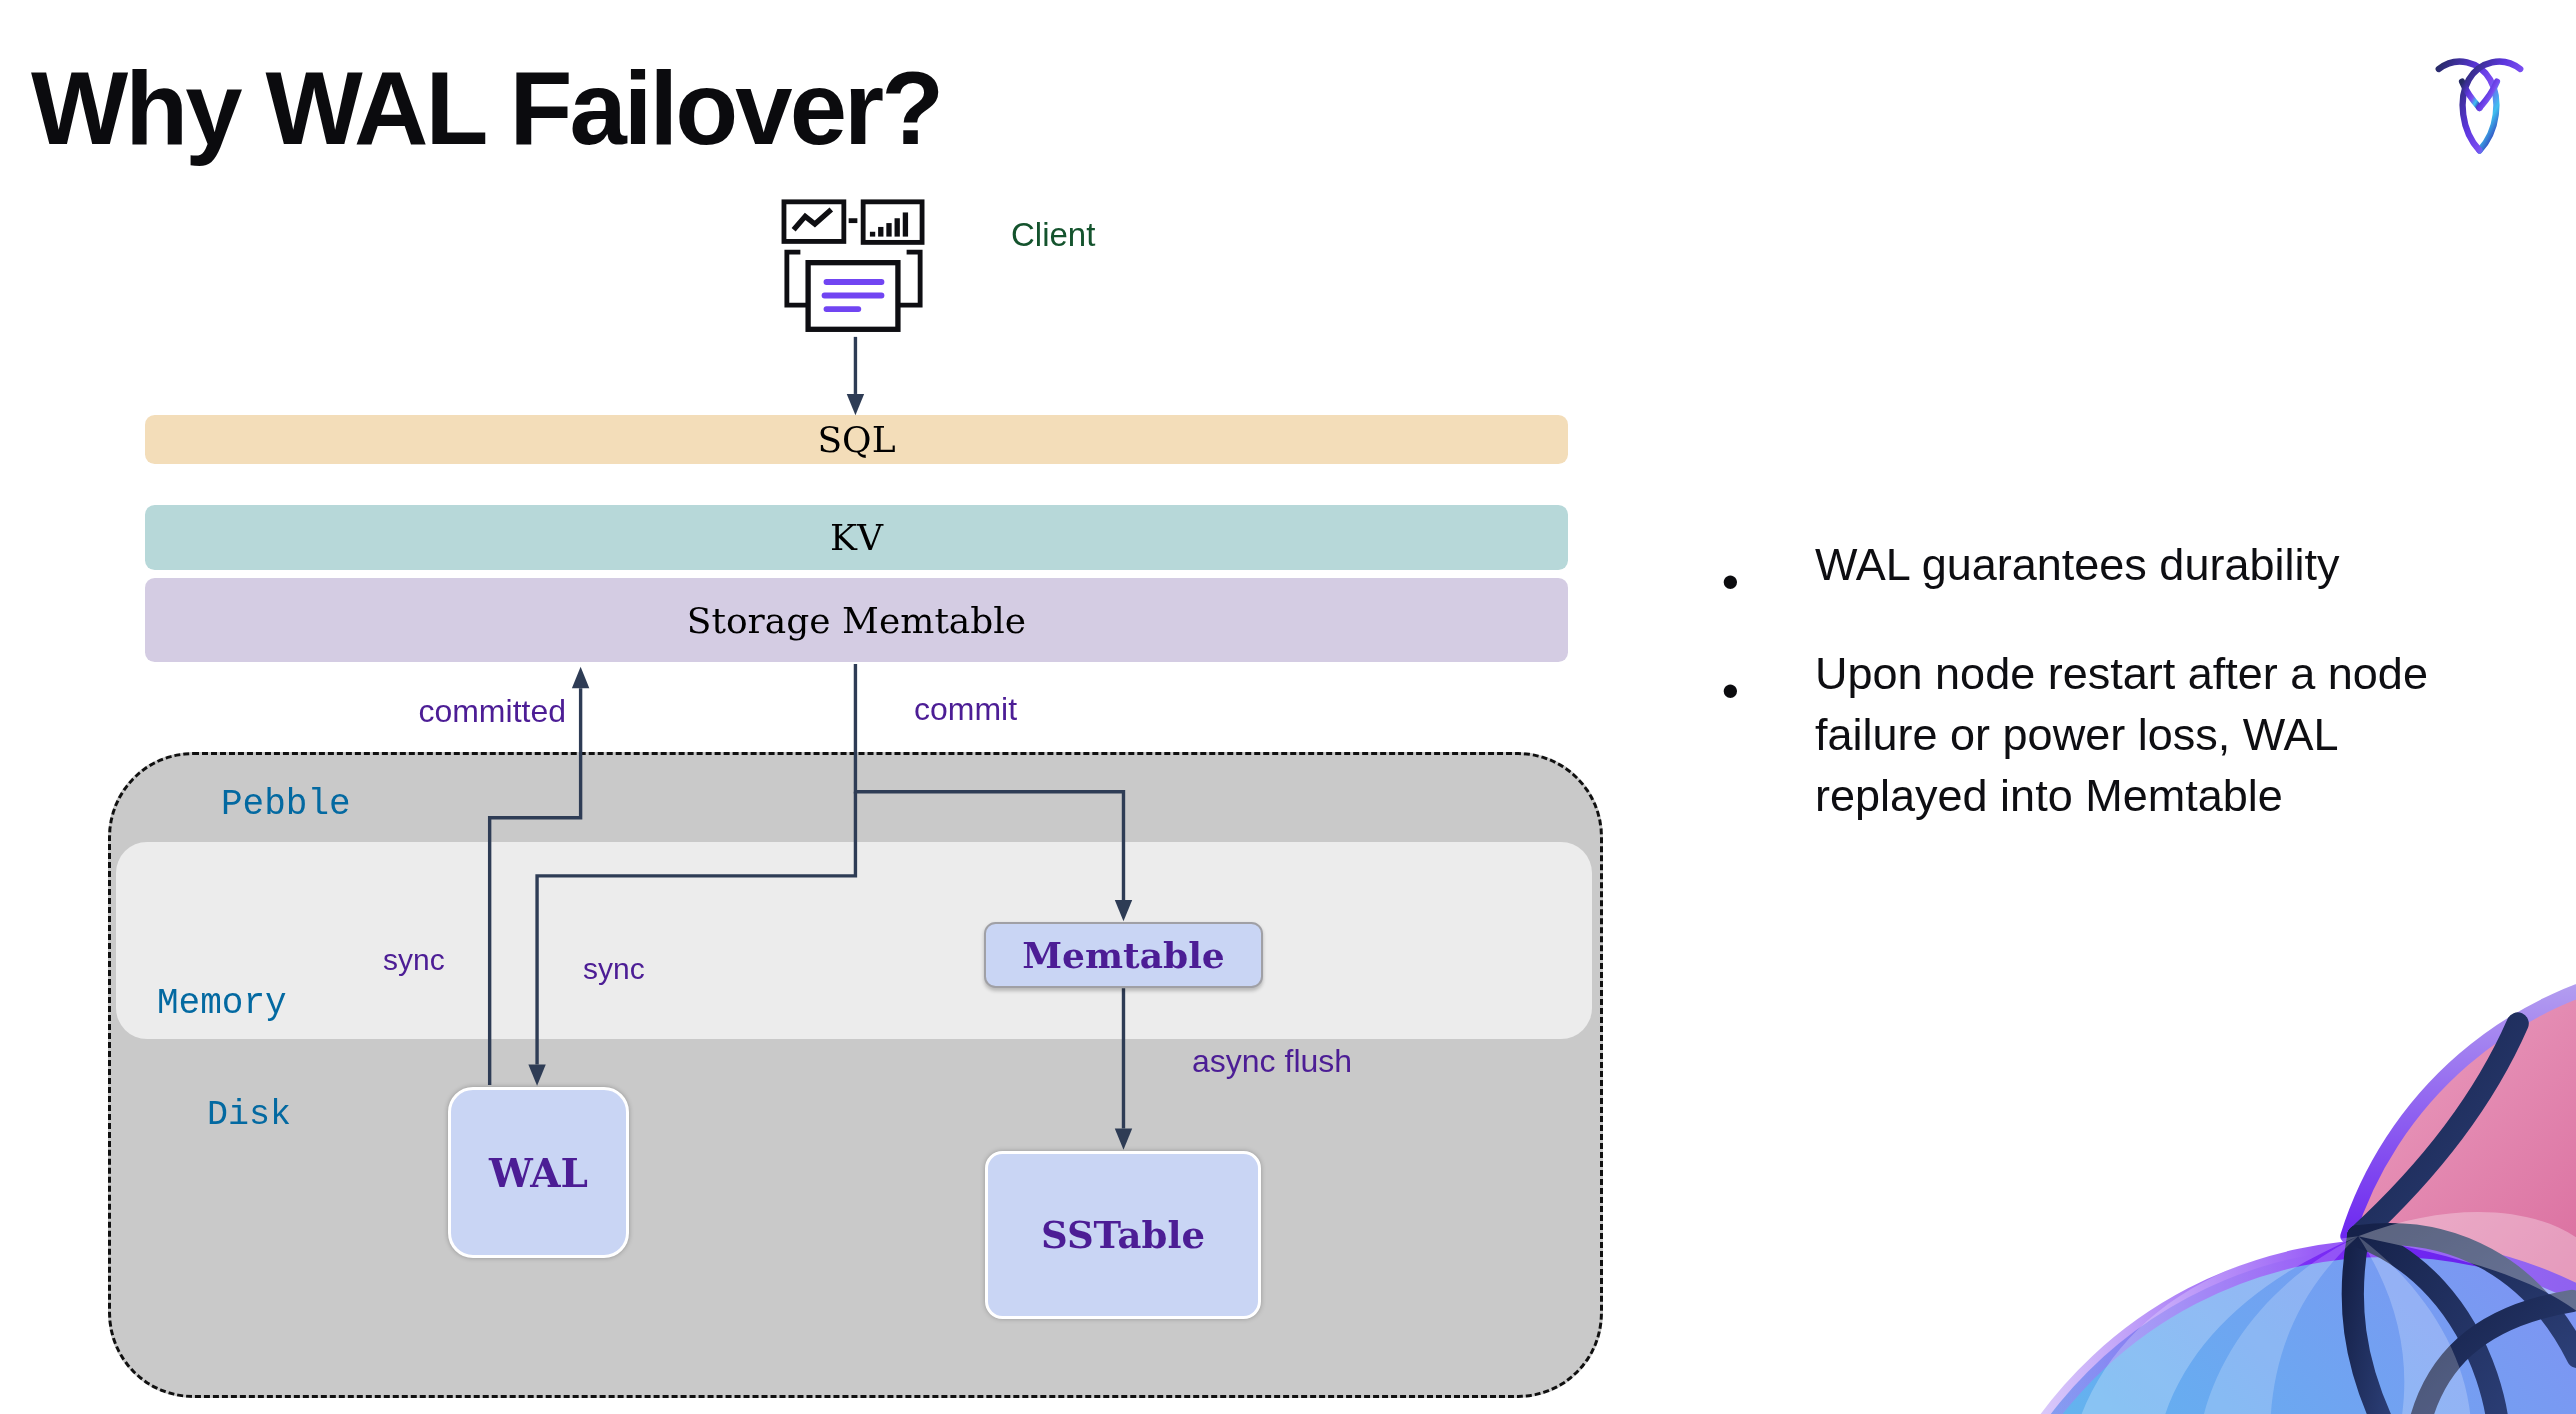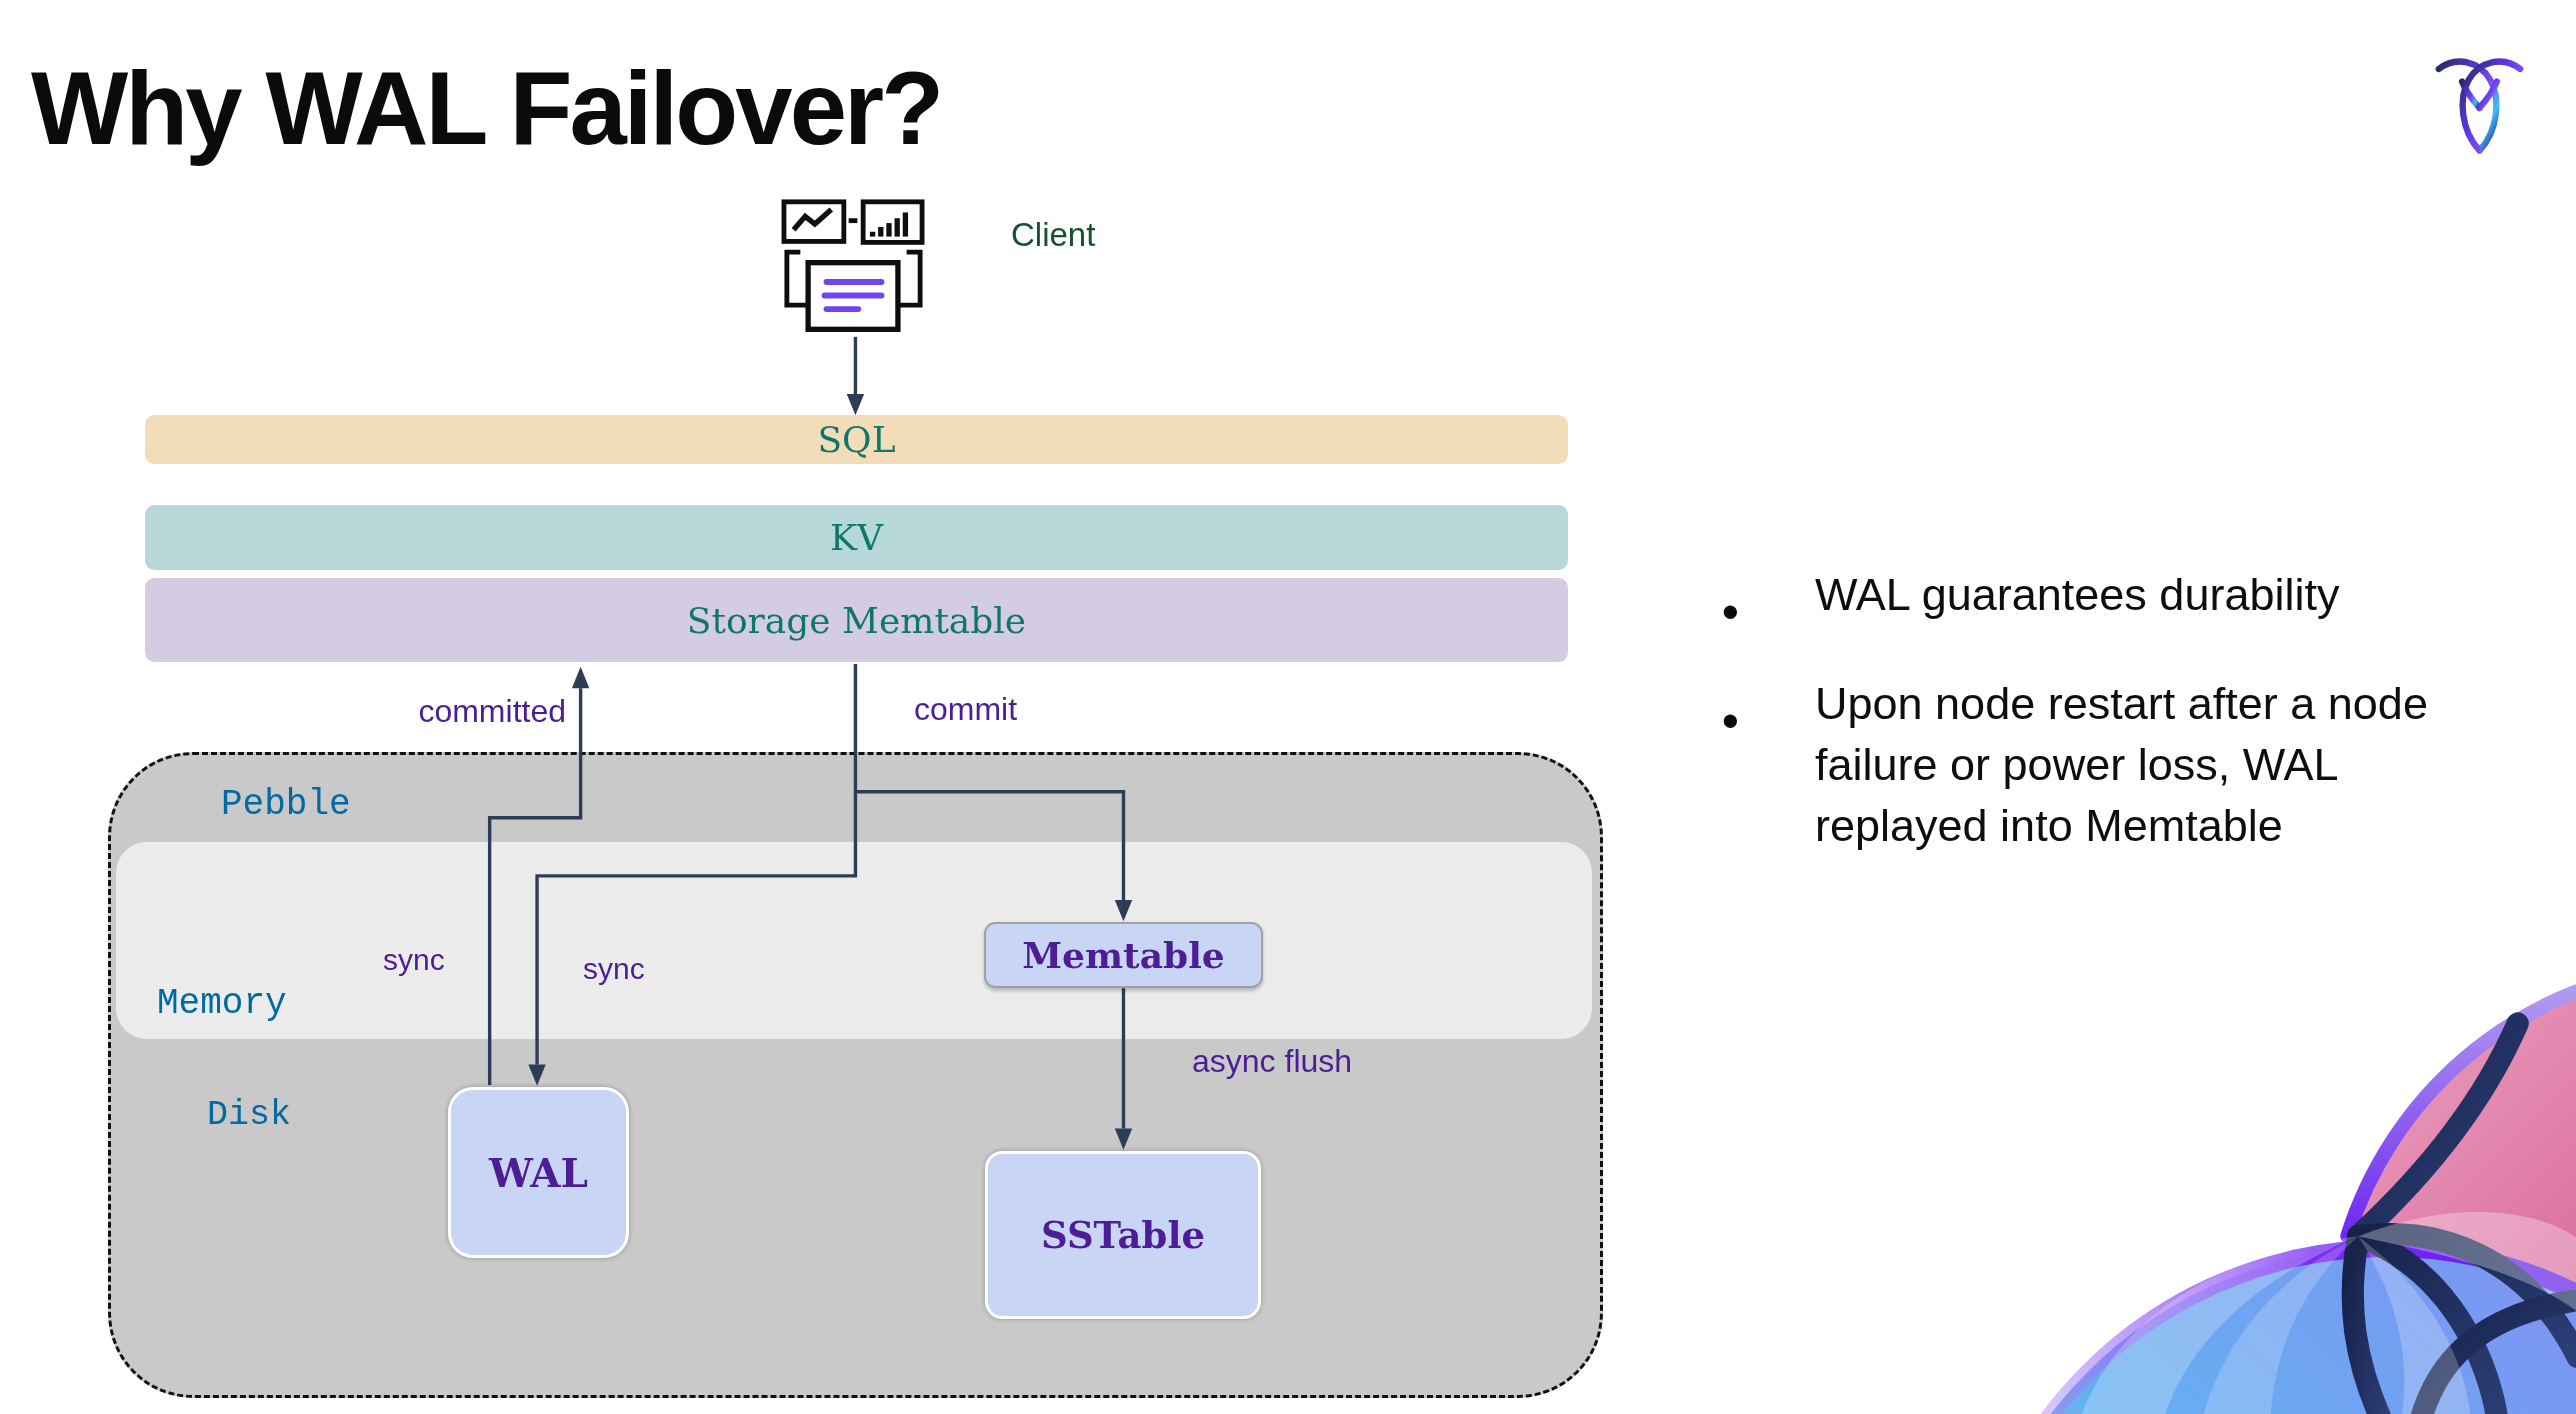--- a/index.html
+++ b/index.html
@@ -13,21 +13,21 @@
   
   .logo{position:absolute;left:2431px;top:46px;width:97px;height:110px;}
 
   
   .client-icon{position:absolute;left:780px;top:197px;width:147px;height:141px;}
   .client-label{position:absolute;left:1011px;top:216px;font-size:33px;color:#14532d;}
 
   
   .bar{position:absolute;left:145px;width:1423px;border-radius:9.7px;
        display:flex;align-items:center;justify-content:center;
-       font-family:"DejaVu Serif",serif;font-size:36px;color:#0f766e;z-index:2;}
+       font-family:"DejaVu Serif",serif;font-size:36px;color:#000000;z-index:2;}
   .bar-sql{top:415px;height:49px;background:#f3ddb9;}
   .bar-kv{top:505px;height:65px;background:#b7d8d9;}
   .bar-storage{top:578px;height:84px;background:#d4cce3;}
 
   
   .pebble{position:absolute;left:108px;top:752px;width:1495px;height:646px;
           background:#c9c9c9;border:3.4px dashed #101010;border-radius:85px;
           box-sizing:border-box;z-index:1;}
   .memory-band{position:absolute;left:116px;top:842px;width:1476px;height:197px;
                background:#ececec;border-radius:31px;z-index:1;}
@@ -52,21 +52,21 @@
 
   
   .edge-label{position:absolute;color:#4c1d95;z-index:4;white-space:nowrap;}
   .lbl-committed{left:397px;top:693px;width:169px;text-align:right;font-size:32px;}
   .lbl-commit{left:914px;top:691px;font-size:32px;}
   .lbl-sync1{left:383px;top:943px;font-size:30px;}
   .lbl-sync2{left:583px;top:952px;font-size:30px;}
   .lbl-async{left:1192px;top:1043px;font-size:32px;}
 
   
-  .bullets{position:absolute;left:1721px;top:564px;width:774px;list-style:none;margin:0;padding:0;}
+  .bullets{position:absolute;left:1721px;top:534px;width:774px;list-style:none;margin:0;padding:0;}
   .bullets li{position:relative;padding-left:94px;margin-bottom:48px;
               font-size:45px;line-height:61px;color:#0e0e12;max-width:726px;}
   .bullets li .dot{position:absolute;left:0;top:15.5px;width:23px;height:29px;font-size:31px;color:#0b0b0e;}
   .bullets li .btxt{display:inline-block;max-width:631px;}
 
   
   .deco{position:absolute;right:0;bottom:0;width:600px;height:464px;z-index:0;}
 </style>
 </head>
 <body>

